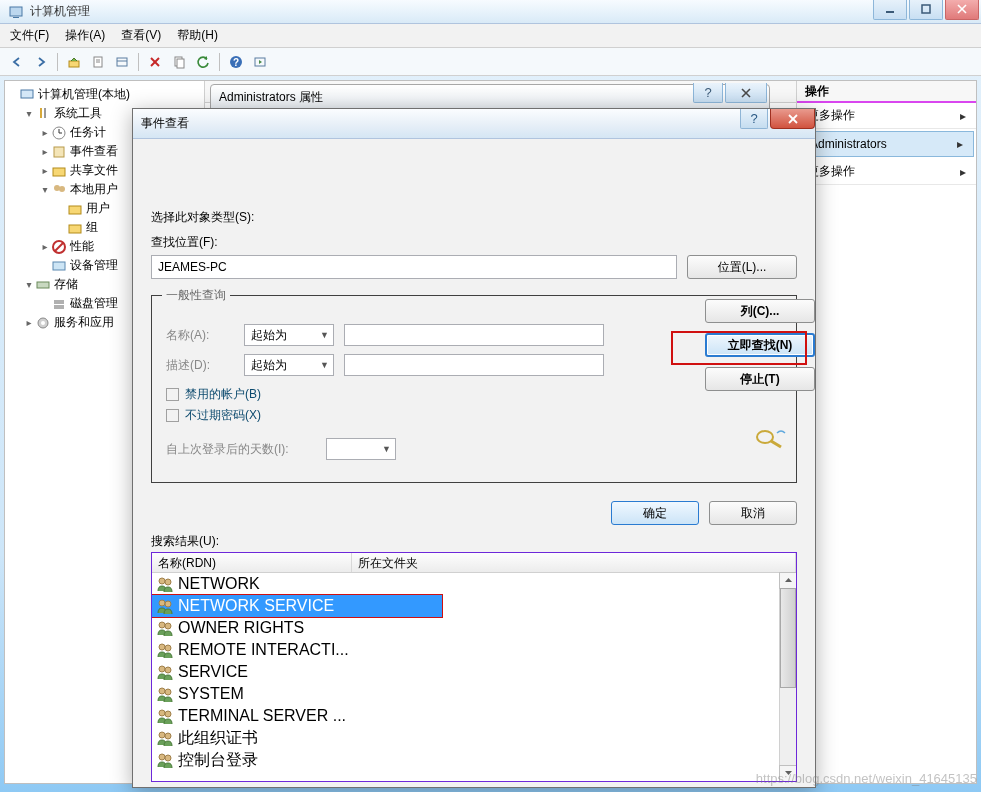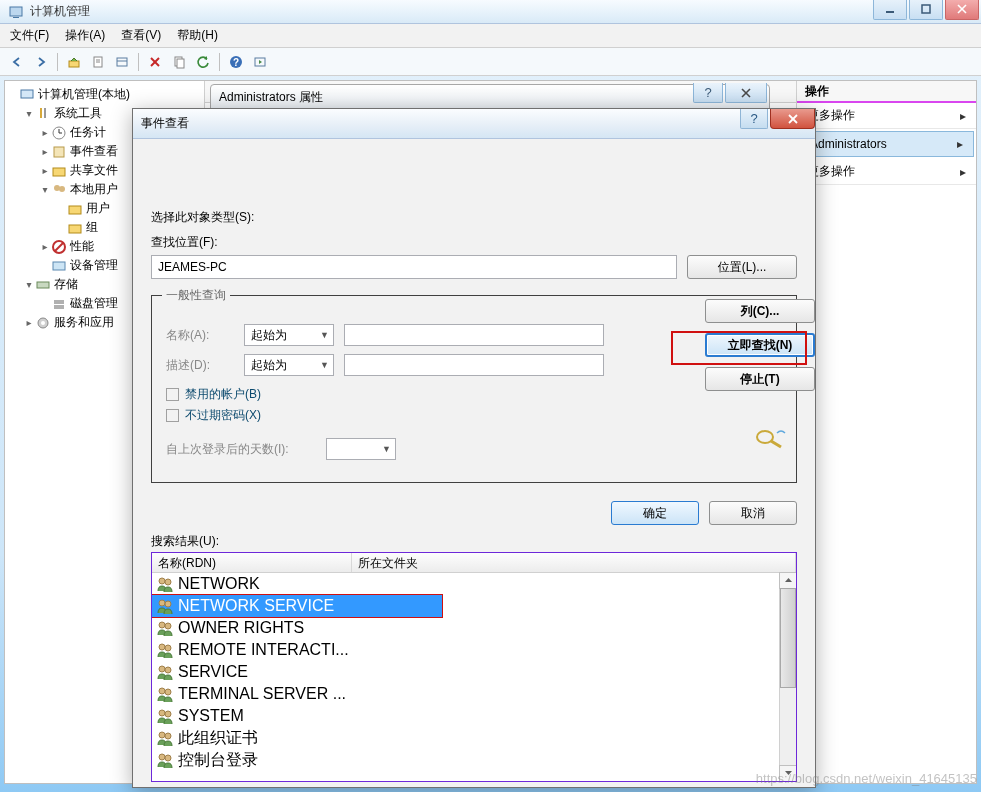--- a/index.html
+++ b/index.html
@@ -485,30 +485,30 @@
               </svg></span>
             <span>SERVICE</span>
           </div>
           <div class="result-row">
             <span class="uicon"><svg width="18" height="16">
                 <circle cx="6" cy="5" r="3" fill="#d8b880" stroke="#a0804a"></circle>
                 <path d="M2 15 Q2 10 6 10 Q10 10 10 15" fill="#6aa05a" stroke="#4a7a3a"></path>
                 <circle cx="12" cy="6" r="3" fill="#d8b880" stroke="#a0804a"></circle>
                 <path d="M8 16 Q8 11 12 11 Q16 11 16 16" fill="#6aa05a" stroke="#4a7a3a"></path>
               </svg></span>
+            <span>SYSTEM</span>
+          </div>
+          <div class="result-row">
+            <span class="uicon"><svg width="18" height="16">
+                <circle cx="6" cy="5" r="3" fill="#d8b880" stroke="#a0804a"></circle>
+                <path d="M2 15 Q2 10 6 10 Q10 10 10 15" fill="#6aa05a" stroke="#4a7a3a"></path>
+                <circle cx="12" cy="6" r="3" fill="#d8b880" stroke="#a0804a"></circle>
+                <path d="M8 16 Q8 11 12 11 Q16 11 16 16" fill="#6aa05a" stroke="#4a7a3a"></path>
+              </svg></span>
             <span>TERMINAL SERVER ...</span>
-          </div>
-          <div class="result-row">
-            <span class="uicon"><svg width="18" height="16">
-                <circle cx="6" cy="5" r="3" fill="#d8b880" stroke="#a0804a"></circle>
-                <path d="M2 15 Q2 10 6 10 Q10 10 10 15" fill="#6aa05a" stroke="#4a7a3a"></path>
-                <circle cx="12" cy="6" r="3" fill="#d8b880" stroke="#a0804a"></circle>
-                <path d="M8 16 Q8 11 12 11 Q16 11 16 16" fill="#6aa05a" stroke="#4a7a3a"></path>
-              </svg></span>
-            <span>SYSTEM</span>
           </div>
           <div class="result-row">
             <span class="uicon"><svg width="18" height="16">
                 <circle cx="6" cy="5" r="3" fill="#d8b880" stroke="#a0804a"></circle>
                 <path d="M2 15 Q2 10 6 10 Q10 10 10 15" fill="#6aa05a" stroke="#4a7a3a"></path>
                 <circle cx="12" cy="6" r="3" fill="#d8b880" stroke="#a0804a"></circle>
                 <path d="M8 16 Q8 11 12 11 Q16 11 16 16" fill="#6aa05a" stroke="#4a7a3a"></path>
               </svg></span>
             <span>此组织证书</span>
           </div>

